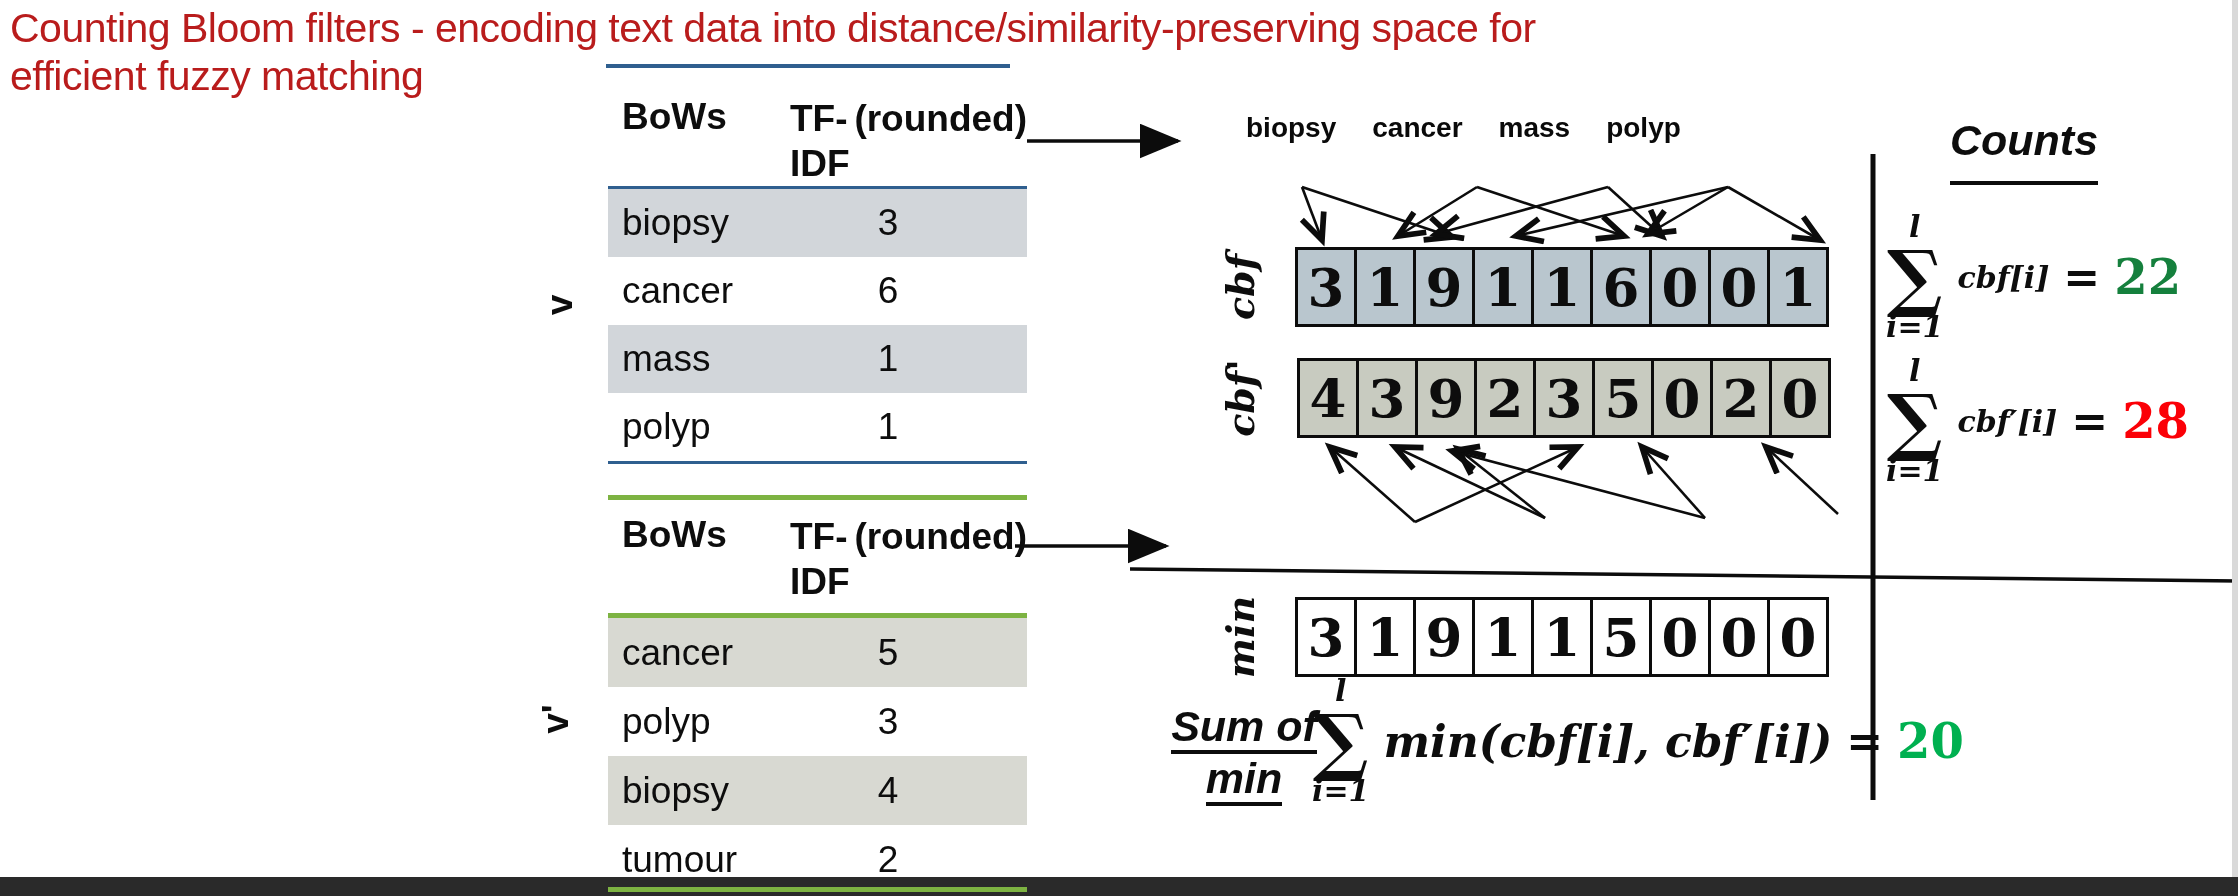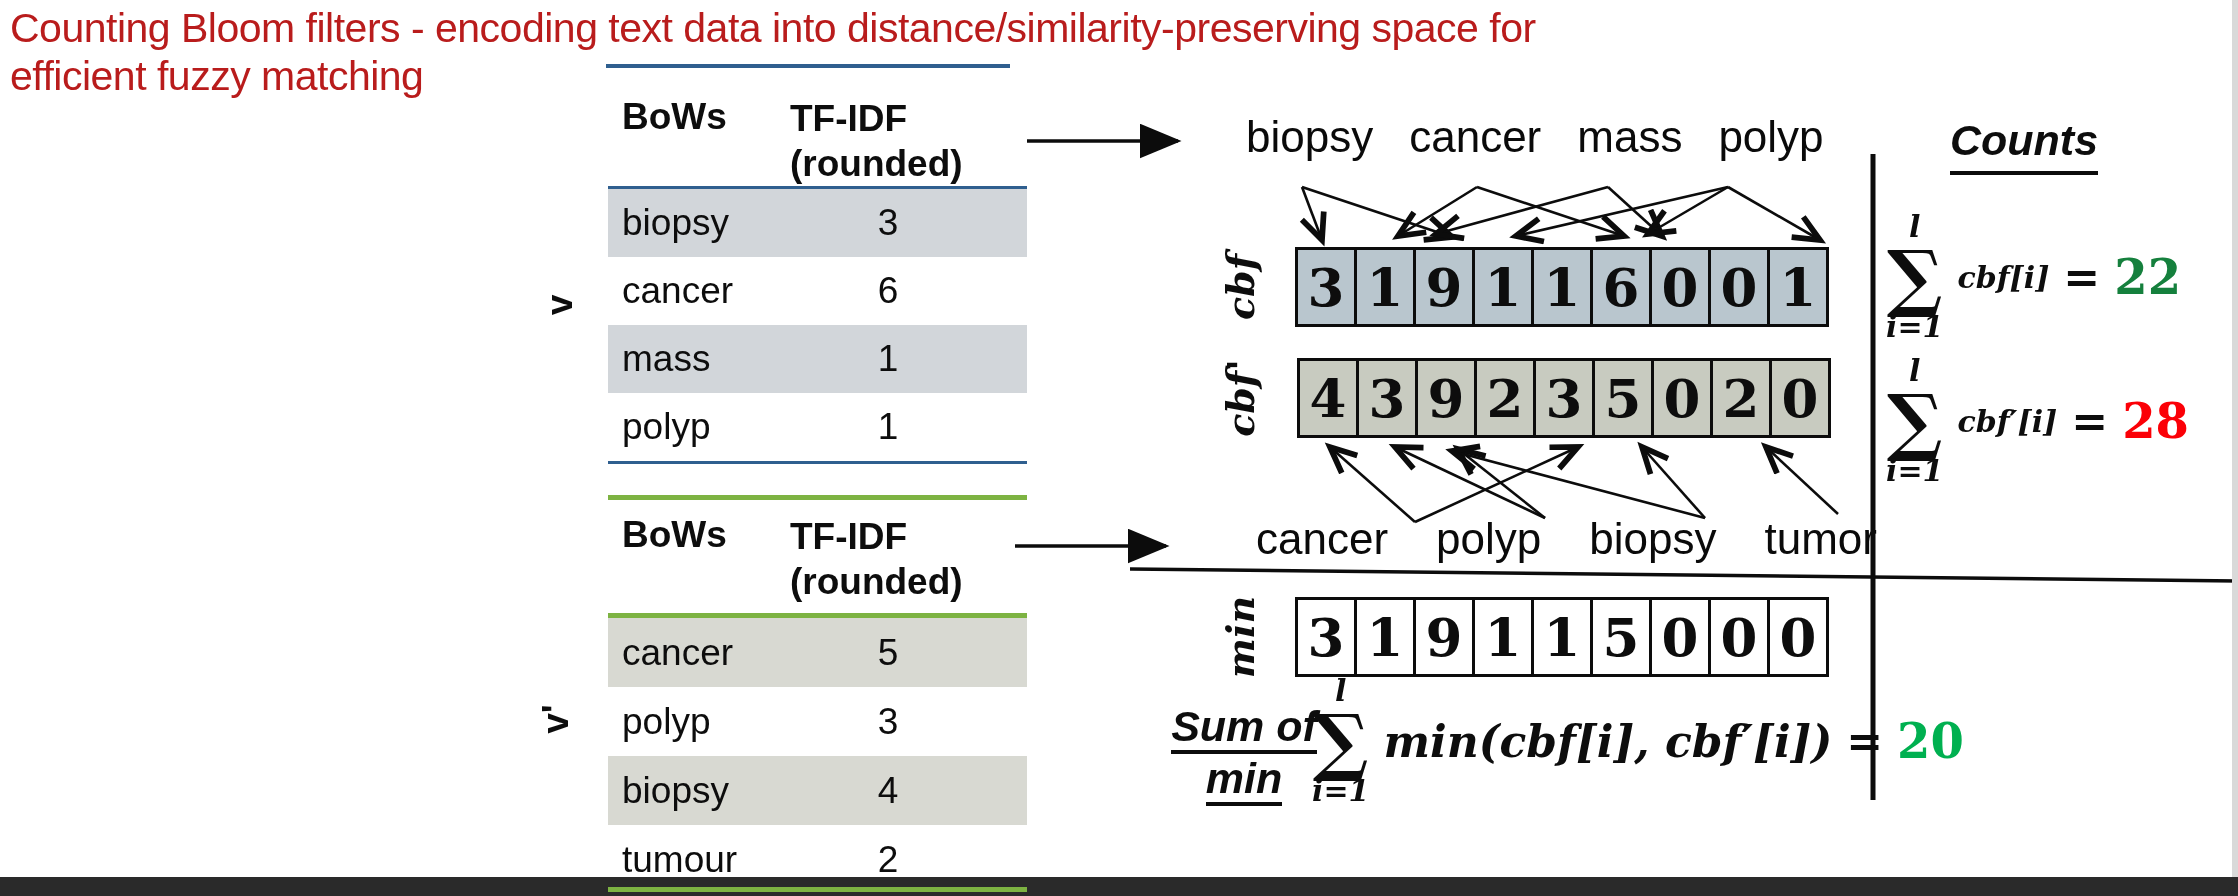--- a/index.html
+++ b/index.html
@@ -9,38 +9,38 @@
   
   #title{position:absolute;left:10px;top:4px;font-size:41px;line-height:48px;
          letter-spacing:-0.5px;font-weight:500;color:#b91c1c;}
   #title div{white-space:nowrap;}
   #title-underline{position:absolute;left:606px;top:64px;width:404px;height:4px;background:#2f5f8f;}
 
   
   .vtable{position:absolute;left:608px;width:419px;font-size:37px;}
   .thead{display:flex;align-items:flex-start;font-weight:bold;}
   .th1{flex:0 0 182px;padding-left:14px;box-sizing:border-box;}
-  .th2{display:flex;flex-direction:column;line-height:45px;}
+  .th2{display:flex;flex-direction:row;line-height:45px;}
   .trow{display:flex;align-items:center;}
   .tword{flex:0 0 182px;padding-left:14px;box-sizing:border-box;}
   .tval{flex:0 0 196px;text-align:center;}
   #table1 .trow{height:68px;}
   #table1 .rows .trow:nth-child(odd){background:#d2d6da;}
   #table2 .trow{height:69px;}
   #table2 .rows .trow:nth-child(odd){background:#d8d9d2;}
   .blueline{height:3px;background:#2f5f8f;}
   .greenline{height:5px;background:#7db342;}
 
   .vec-label{position:absolute;width:44px;height:44px;display:flex;align-items:center;justify-content:center;
              font-weight:bold;font-size:37px;transform:rotate(-90deg);}
   #vlabel1{left:538px;top:283px;}
   #vlabel2{left:534px;top:697px;}
 
   
-  .hwords{position:absolute;font-weight:normal;font-size:44px;white-space:nowrap;color:#0a0a0a;}
+  .hwords{position:absolute;font-weight:bold;font-size:28px;white-space:nowrap;color:#0a0a0a;}
   #hwords1{left:1246px;top:112px;}
   #hwords1 .hword{margin-right:36px;}
   #hwords2{left:1256px;top:514px;}
   #hwords2 .hword{margin-right:48px;}
 
   
   .cells{position:absolute;display:flex;}
   .cell{width:62px;height:80px;box-sizing:border-box;border:3px solid #0c0c0c;margin-left:-3px;
         display:flex;align-items:center;justify-content:center;
         font-family:"DejaVu Serif",serif;font-weight:bold;font-size:53px;color:#0d0d0d;}
@@ -70,21 +70,21 @@
   .fval{font-family:"DejaVu Serif",serif;font-weight:bold;font-size:48px;}
   .val-blue{color:#15803d;}
   .val-red{color:#fb0007;}
   .val-green{color:#00b050;}
 
   #sum-cbf{left:1886px;top:212px;}
   #sum-cbfp{left:1886px;top:356px;}
   #sum-min{left:1312px;top:676px;}
 
   #counts-heading{position:absolute;left:1950px;top:116px;font-size:43px;font-weight:bold;font-style:italic;
-                  border-bottom:4px solid #0c0c0c;padding-bottom:6px;}
+                  border-bottom:4px solid #0c0c0c;padding-bottom:16px;}
 
   #sumof-label{position:absolute;left:1156px;top:700px;width:176px;text-align:center;
                font-size:43px;font-weight:bold;font-style:italic;line-height:52px;}
   #sumof-label span{border-bottom:4px solid #0c0c0c;}
 
   
   #sim-block{position:absolute;left:1900px;top:596px;font-size:45px;font-weight:bold;font-style:italic;
              line-height:57px;white-space:nowrap;}
 
   
@@ -162,21 +162,20 @@
       </div>
         <div class="trow">
         <span class="tword">tumour</span>
         <span class="tval">2</span>
       </div>
       </div>
   </div>
   <div id="vlabel2" class="vec-label">v'</div>
 
   <div id="hwords1" class="hwords"><span class="hword">biopsy</span><span class="hword">cancer</span><span class="hword">mass</span><span class="hword">polyp</span></div>
-  <div id="hwords2" class="hwords"><span class="hword">cancer</span><span class="hword">polyp</span><span class="hword">biopsy</span><span class="hword">tumor</span></div>
 
   <div id="cbf-label" class="row-label">cbf</div>
   <div id="cbf-cells" class="cells">
       <div class="cell">3</div>
       <div class="cell">1</div>
       <div class="cell">9</div>
       <div class="cell">1</div>
       <div class="cell">1</div>
       <div class="cell">6</div>
       <div class="cell">0</div>

